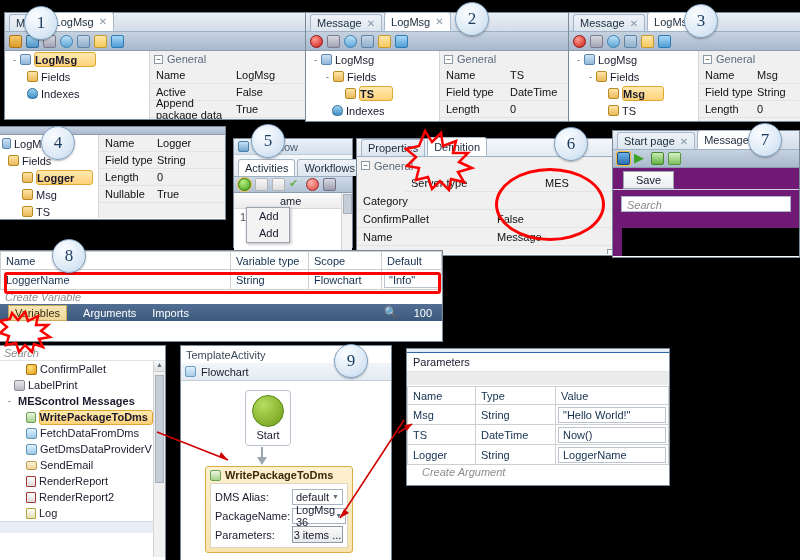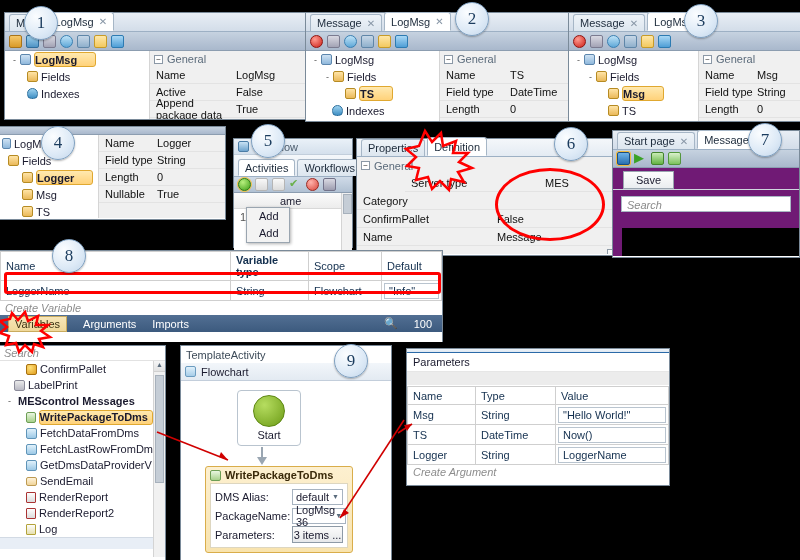--- a/index.html
+++ b/index.html
@@ -441,21 +441,21 @@
     </div>
     <div style="position:absolute;left:9px;right:0;bottom:0;height:28px;background:#000;"></div>
   </div>
 </div>
 
 <div class="win" style="left:0px; top:250px; width:443px; height:92px; border-left:none;">
   <table class="grid">
     <tbody>
         <tr>
       <th style="width:230px;">Name</th>
-      <th style="width:78px;font-weight:bold;">Variable type</th>
+      <th style="width:78px;">Variable type</th>
       <th style="width:73px;">Scope</th>
       <th>Default</th>
     </tr>
     <tr>
       <td>LoggerName</td>
       <td>String</td>
       <td>Flowchart</td>
       <td style="padding:1px 2px;">
         <span class="cellbox">"Info"</span>
       </td>
@@ -495,24 +495,20 @@
       <div class="trow" style="height:16px;padding-left:26px;">
         <span class="ic" style="width:11px;height:11px;background:linear-gradient(#e9f6e0,#a8d18c);border:1px solid #6d9e55;border-radius:2px;"></span>
         <span class="lbl sel" style="padding-right:4px;">WritePackageToDms</span>
       </div>
       <div class="trow" style="height:16px;padding-left:26px;">
         <span class="ic" style="width:11px;height:11px;background:linear-gradient(#e1f1fb,#9cc9e6);border:1px solid #5f94b8;border-radius:2px;"></span>
         <span class="lbl">FetchDataFromDms</span>
       </div>
       <div class="trow" style="height:16px;padding-left:26px;">
         <span class="ic" style="width:11px;height:11px;background:linear-gradient(#e1f1fb,#9cc9e6);border:1px solid #5f94b8;border-radius:2px;"></span>
-        <span class="lbl">FetchLastRowFromDm</span>
-      </div>
-      <div class="trow" style="height:16px;padding-left:26px;">
-        <span class="ic" style="width:11px;height:11px;background:linear-gradient(#e1f1fb,#9cc9e6);border:1px solid #5f94b8;border-radius:2px;"></span>
         <span class="lbl">GetDmsDataProviderV</span>
       </div>
       <div class="trow" style="height:16px;padding-left:26px;">
         <span class="ic" style="width:11px;height:9px;background:linear-gradient(#fff3da,#f0d49a);border:1px solid #bd9a52;"></span>
         <span class="lbl">SendEmail</span>
       </div>
       <div class="trow" style="height:16px;padding-left:26px;">
         <span class="ic" style="width:10px;height:11px;background:linear-gradient(#fdfdfd,#dcdcdc);border:1px solid #a33;border-radius:1px;"></span>
         <span class="lbl">RenderReport</span>
       </div>
@@ -535,21 +531,21 @@
 
 <div class="win" style="left:180px; top:345px; width:212px; height:215px; border-bottom:none;">
   <div style="height:17px;display:flex;align-items:center;padding-left:5px;background:#fff;color:#3c4a58;">
     <span>TemplateActivity</span>
   </div>
   <div class="flowhdr">
     <span class="ic" style="width:11px;height:11px;background:linear-gradient(#dff0fb,#a7cde8);border:1px solid #6c9cc0;border-radius:2px;"></span>
     <span>Flowchart</span>
   </div>
   <div style="position:relative;height:calc(100% - 36px);background:#fff;">
-    <div class="node" style="left:56px; top:9px; position:absolute; width:64px; height:56px;">
+    <div class="node" style="left:64px; top:9px; position:absolute; width:46px; height:56px;">
       <div style="width:32px;height:32px;border-radius:50%;background:radial-gradient(circle at 35% 30%,#b6dd60,#6c9b16);border:1px solid #5d8712;"></div>
       <div style="margin-top:2px;">Start</div>
     </div>
     <svg width="212" height="180" style="position:absolute;left:0;top:0;pointer-events:none;">
       <line x1="81" y1="66" x2="81" y2="77" stroke="#9aa6b2" stroke-width="2"></line>
       <polygon points="76,76 86,76 81,84" fill="#9aa6b2"></polygon>
     </svg>
     <div class="actbox" style="position:absolute; left:24px; top:85px; width:148px;">
       <div class="hdr">
         <span class="ic" style="width:11px;height:11px;background:linear-gradient(#e9f6e0,#a8d18c);border:1px solid #6d9e55;border-radius:2px;"></span>
@@ -606,21 +602,21 @@
     </tr>
     <tr>
       <td>Logger</td>
       <td>String</td>
       <td style="padding:1px 2px;">
         <span class="cellbox">LoggerName</span>
       </td>
     </tr>
   </tbody>
     </table>
-  <div class="italic-muted" style="padding:1px 6px;">Create Argument</div>
+  <div class="italic-muted" style="padding:1px 15px;">Create Argument</div>
 </div>
 
 <svg class="overlay">
 
   <polygon points="425,131 432,142 441,133 443,146 456,141 453,153 468,153 459,162 472,168 458,172 464,182 451,179 449,190 440,181 432,189 428,177 416,180 419,168 407,166 416,157 406,149 419,146" fill="none" stroke="#ff0000" stroke-width="2.5"></polygon>
 
   <polygon points="12,313 18,320 25,312 28,321 38,316 36,325 48,325 41,331 50,337 39,339 43,347 34,344 32,352 25,345 19,352 16,343 6,345 9,336 0,333 7,327 0,321 10,319" fill="none" stroke="#ff0000" stroke-width="2.5"></polygon>
 
   <line x1="157" y1="432" x2="228" y2="460" stroke="#d00000" stroke-width="1.6"></line>
   <polygon points="228,460 219,457 221,452" fill="#d00000"></polygon>

